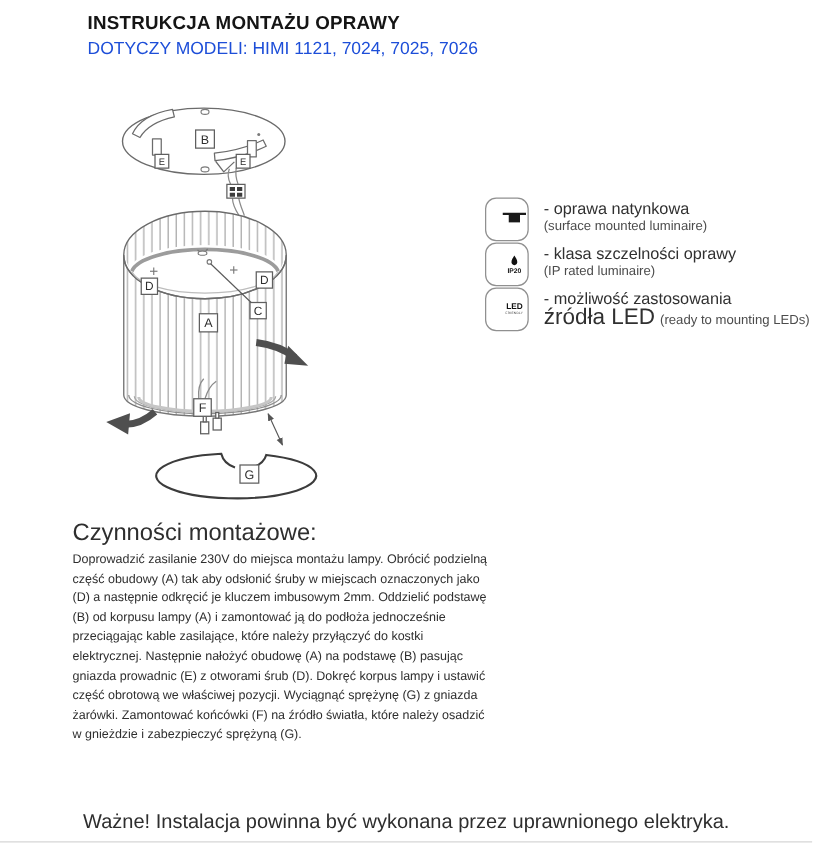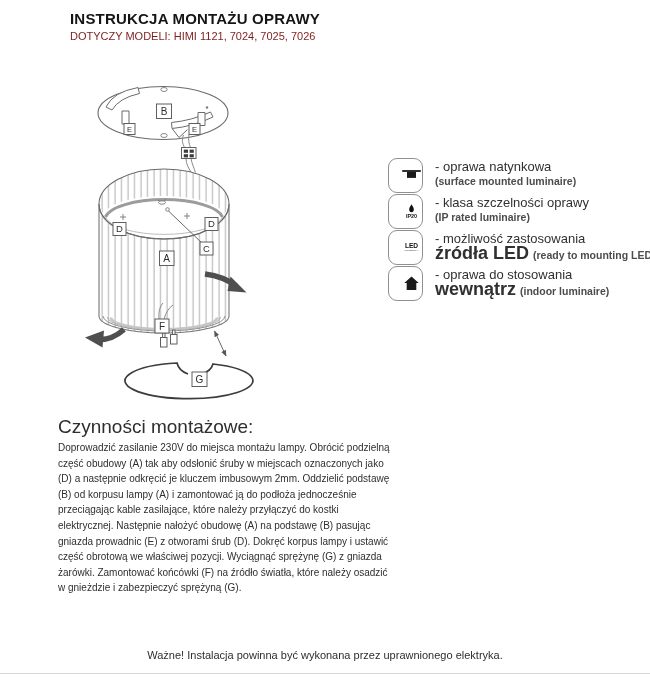--- a/index.html
+++ b/index.html
@@ -3,39 +3,39 @@
 <meta charset="utf-8">
 <style>
   html,body { margin:0; padding:0; background:#fff; }
   .page {
     position:relative; width:650px; height:677px; background:#fff;
     font-family:"Liberation Sans", sans-serif; color:#2b2b2b; overflow:hidden;
   }
   
   .hdr { position:absolute; left:42px; top:10px;margin-left:28px; }
   .hdr h1 { margin:0; font-size:15px; font-weight:bold; color:#151515; letter-spacing:.2px; }
-  .hdr .sub { margin-top:3px; font-size:11px; color:#7f1d1d; }
+  .hdr .sub { margin-top:3px; font-size:14px; color:#1d4ed8; }
   
   .diagram { position:absolute; left:60px; top:76px; width:320px; height:340px; }
   .diagram text { font-family:"Liberation Sans", sans-serif; }
   
   .features { position:absolute; left:388px; top:158px; display:flex; flex-direction:column; gap:1px; }
   .frow { display:flex; align-items:flex-start; }
   .fic { width:35px; height:35px; flex:0 0 35px; border:1.6px solid #909090; border-radius:9px; box-sizing:border-box;padding-left:12px; }
   .fic svg { display:block; width:100%; height:100%; }
   .ftext { margin-left:12px; padding-top:1px; }
   .l1 { font-size:13px; color:#303030; line-height:15px; white-space:nowrap; }
-  .l2 { font-size:10.5px; color:#4c4c4c; line-height:14px; white-space:nowrap;font-weight:bold; }
+  .l2 { font-size:10.5px; color:#4c4c4c; line-height:14px; white-space:nowrap; }
   .l2 .big { font-size:18px; color:#303030; margin-right:4px; }
   .l2 .big:empty { display:none; margin:0; }
   
   .steps-h { position:absolute; left:58px; top:416px; font-size:19px; color:#2e2e2e; }
   .steps-p { position:absolute; left:58px; top:440px; width:338px; font-size:10px; line-height:15.6px; color:#2e2e2e; }
   
-  .warn { position:absolute; left:0; right:0; top:649px; text-align:center; font-size:11px; color:#2e2e2e; }
+  .warn { position:absolute; left:0; right:0; top:649px; text-align:center; font-size:16px; color:#2e2e2e; }
   .bottom-rule { position:absolute; left:0; top:673px; width:650px; border-top:1px solid #d6d6d6; }
 </style>
 </head>
 <body>
 
 <div class="page">
 
   <div class="hdr">
     <h1>INSTRUKCJA MONTAŻU OPRAWY</h1>
     <div class="sub">DOTYCZY MODELI: HIMI 1121, 7024, 7025, 7026</div>
@@ -177,31 +177,20 @@
           <text x="17.5" y="17.5" text-anchor="middle" font-size="11" font-weight="bold" fill="#111" font-family="Liberation Sans, sans-serif">LED</text>
           <text x="17.5" y="24" text-anchor="middle" font-size="4.2" letter-spacing="0.4" fill="#333" font-family="Liberation Sans, sans-serif">FRIENDLY</text>
         </svg>
       </div>
       <div class="ftext">
         <div class="l1">- możliwość zastosowania</div>
         <div class="l2"><span class="big">źródła LED</span><span>(ready to mounting LEDs)</span></div>
       </div>
     </div>
 
-    <div class="frow">
-      <div class="fic">
-        <svg viewBox="0 0 35 35">
-          <path d="M 17.5,6 L 29.5,16.5 L 25.5,16.5 L 25.5,28.5 L 9.5,28.5 L 9.5,16.5 L 5.5,16.5 Z" fill="#1a1a1a"></path>
-        </svg>
-      </div>
-      <div class="ftext">
-        <div class="l1">- oprawa do stosowania</div>
-        <div class="l2"><span class="big">wewnątrz</span><span>(indoor luminaire)</span></div>
-      </div>
-    </div>
 
   </div>
 
   <div class="steps-h">Czynności montażowe:</div>
   <div class="steps-p">Doprowadzić zasilanie 230V do miejsca montażu lampy. Obrócić podzielną część obudowy (A) tak aby odsłonić śruby w miejscach oznaczonych jako (D) a następnie odkręcić je kluczem imbusowym 2mm. Oddzielić podstawę (B) od korpusu lampy (A) i zamontować ją do podłoża jednocześnie przeciągając kable zasilające, które należy przyłączyć do kostki elektrycznej. Następnie nałożyć obudowę (A) na podstawę (B) pasując gniazda prowadnic (E) z otworami śrub (D). Dokręć korpus lampy i ustawić część obrotową we właściwej pozycji. Wyciągnąć sprężynę (G) z gniazda żarówki. Zamontować końcówki (F) na źródło światła, które należy osadzić w gnieżdzie i zabezpieczyć sprężyną (G).</div>
 
   <div class="warn">Ważne! Instalacja powinna być wykonana przez uprawnionego elektryka.</div>
   <div class="bottom-rule"></div>
 
 </div>

